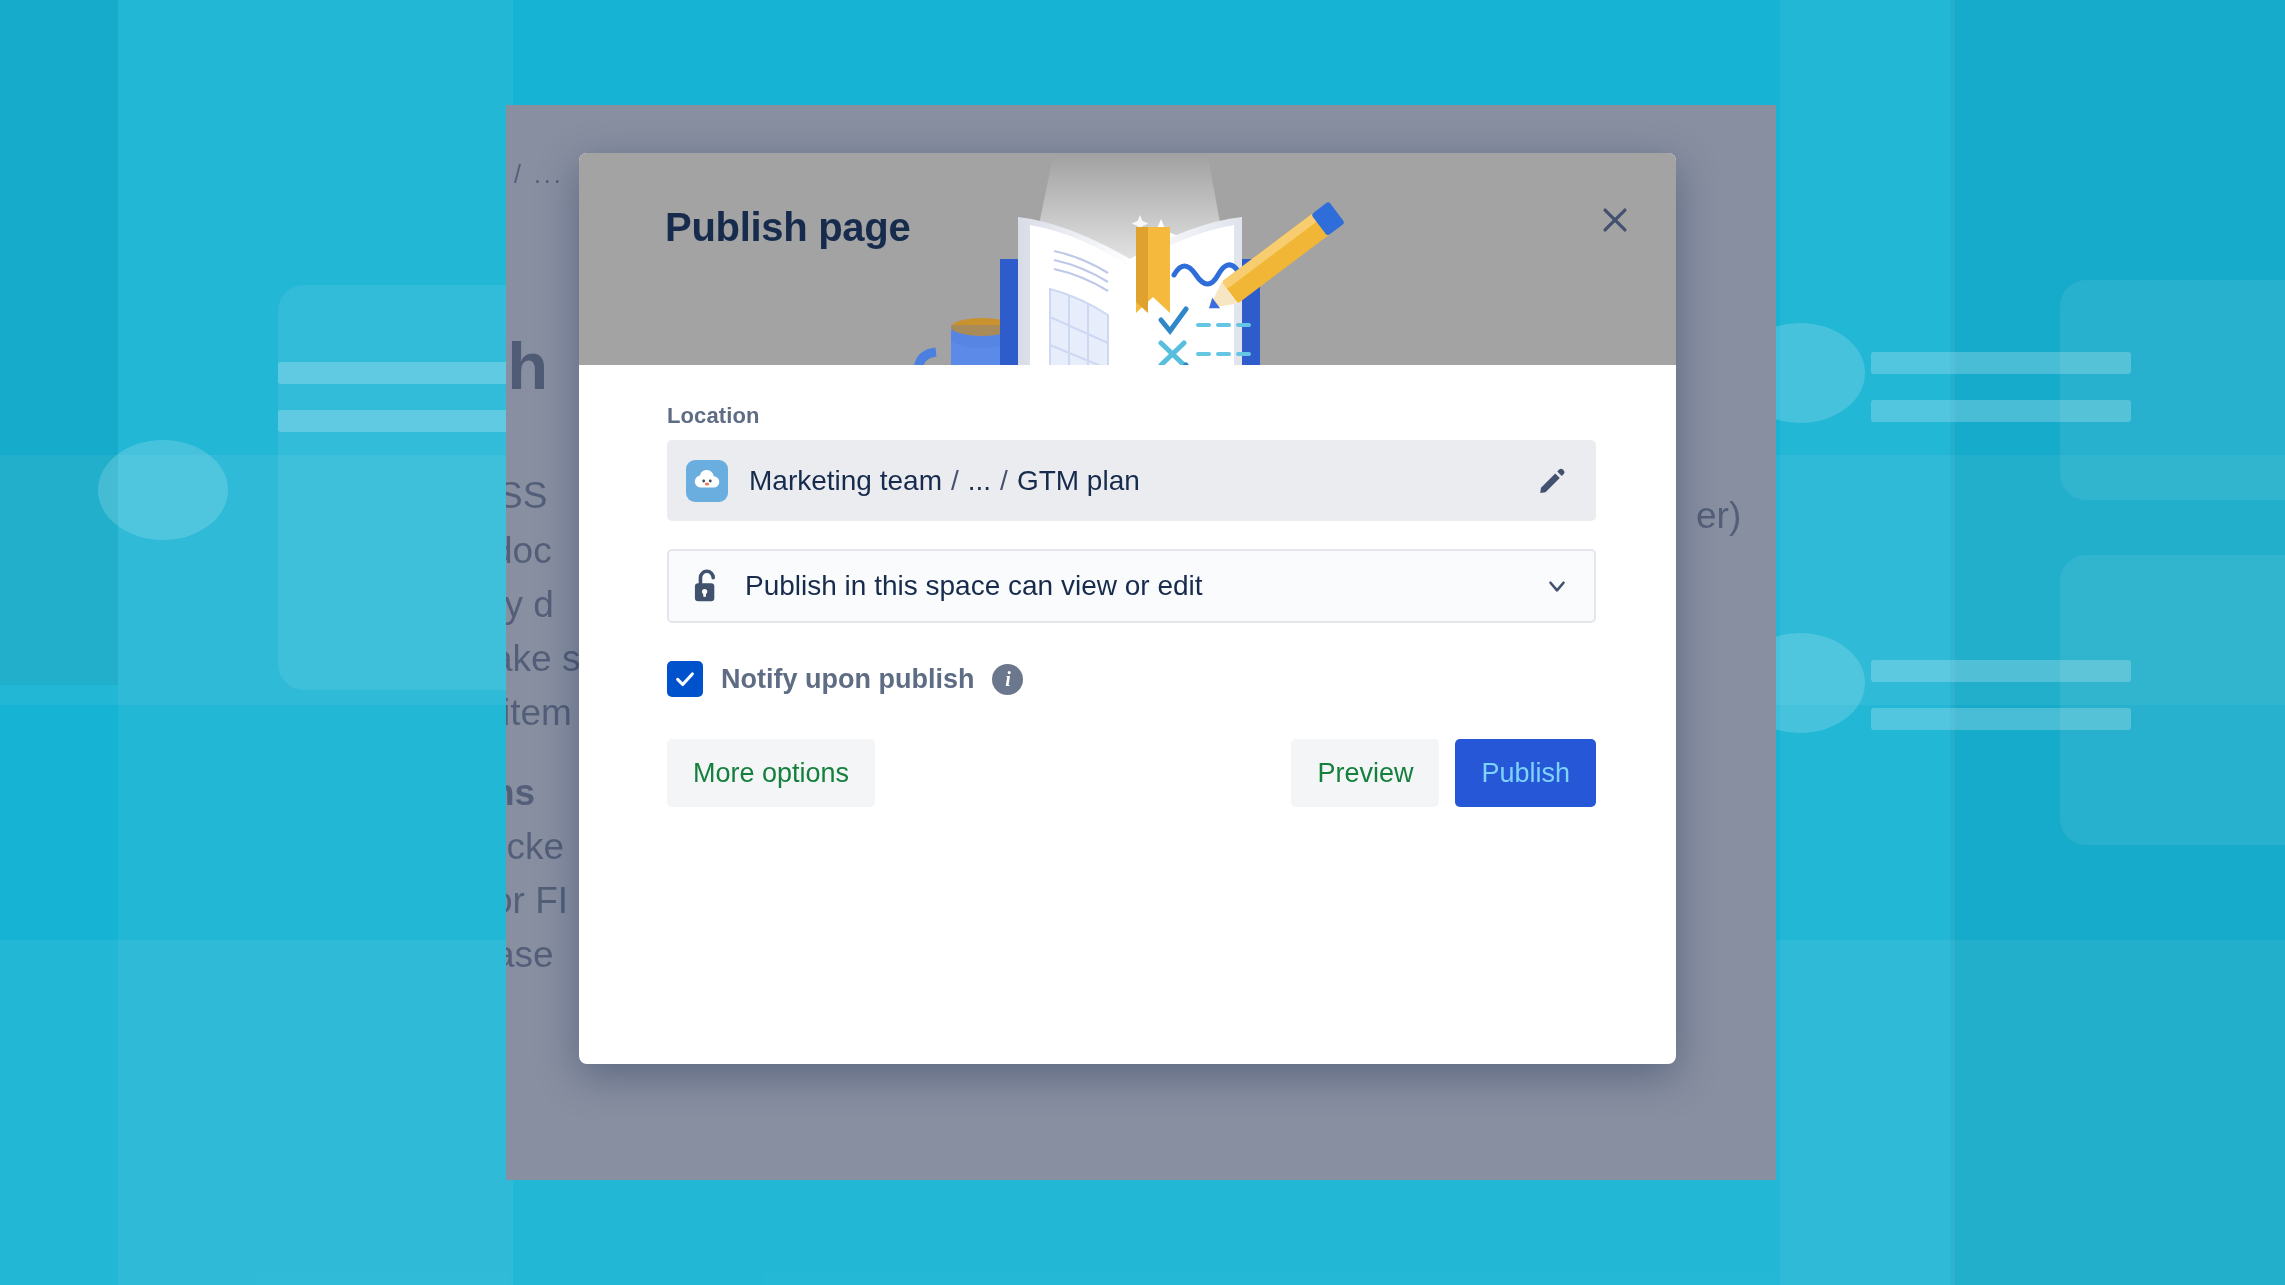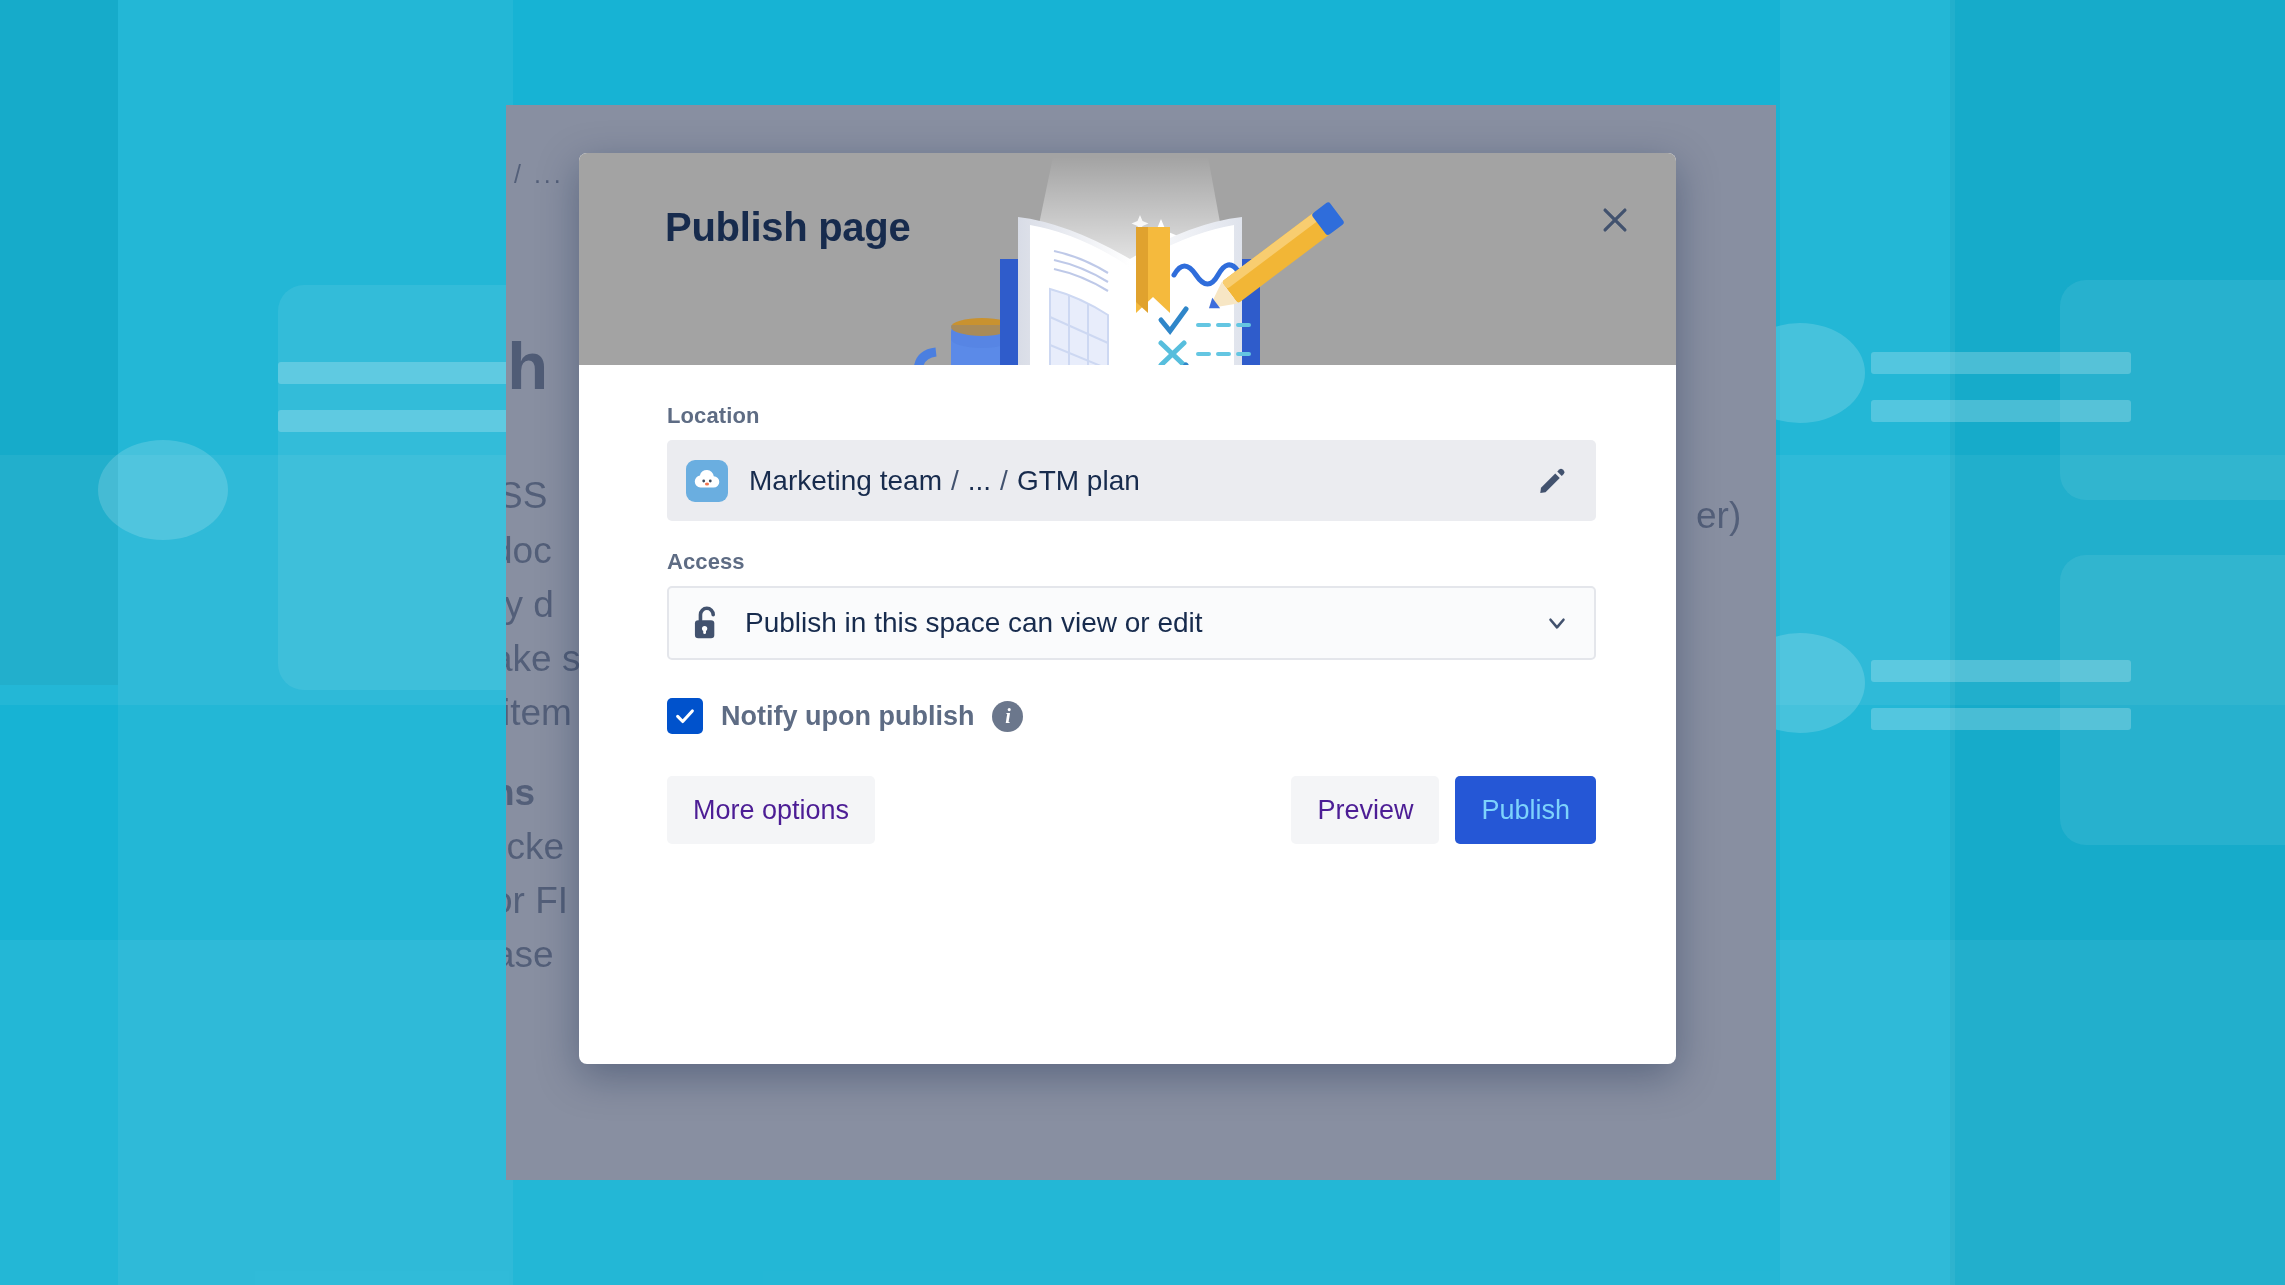--- a/index.html
+++ b/index.html
@@ -239,21 +239,21 @@
   .btn {
     border: none;
     border-radius: 5px;
     font-size: 27px;
     font-family: "Liberation Sans", sans-serif;
     cursor: pointer;
     height: 68px;
     padding: 0 26px;
     white-space: nowrap;
   }
-  .btn-subtle { background: #f4f5f7; color: #4c1d95; }
+  .btn-subtle { background: #f4f5f7; color: #15803d; }
   .btn-primary { background: #2557d6; color: #7dd3fc; }
 </style>
 </head>
 <body>
 
 <div id="backdrop">
   <div class="bg-band dark" style="left:0;top:0;width:118px;height:685px;"></div>
   <div class="bg-band" style="left:0;top:455px;width:2285px;height:250px;"></div>
   <div class="bg-band" style="left:118px;top:0;width:395px;height:1285px;"></div>
   <div class="bg-band dark" style="left:1950px;top:0;width:335px;height:1285px;"></div>
@@ -430,21 +430,20 @@
         <span>Marketing team</span><span class="sep">/</span><span>...</span><span class="sep">/</span><span>GTM plan</span>
       </div>
       <button id="edit-location-button">
         <svg width="30" height="30" viewBox="0 0 24 24" fill="#42526e">
           <path d="M3.2 17.4 L14.6 6 l3.6 3.6 L6.8 21 L2.6 21.6 Z"></path>
           <path d="M16.2 4.4 l1.6 -1.6 a2 2 0 0 1 2.8 0 l0.8 0.8 a2 2 0 0 1 0 2.8 l-1.6 1.6 Z"></path>
         </svg>
       </button>
     </div>
 
-    <div class="field-label">Access</div>
     <div id="access-field">
       <span style="display:flex;">
         <svg width="34" height="36" viewBox="0 0 24 26" fill="none">
           <rect x="4" y="11" width="14" height="13" rx="2.4" fill="#42526e"></rect>
           <path d="M8 11 V7 a4.6 4.6 0 0 1 9.2 0" stroke="#42526e" stroke-width="2.6" fill="none" stroke-linecap="round"></path>
           <circle cx="11" cy="17" r="1.9" fill="#ffffff"></circle>
           <rect x="10" y="17" width="2" height="4" rx="1" fill="#ffffff"></rect>
         </svg>
       </span>
       <div id="access-value">Publish in this space can view or edit</div>

